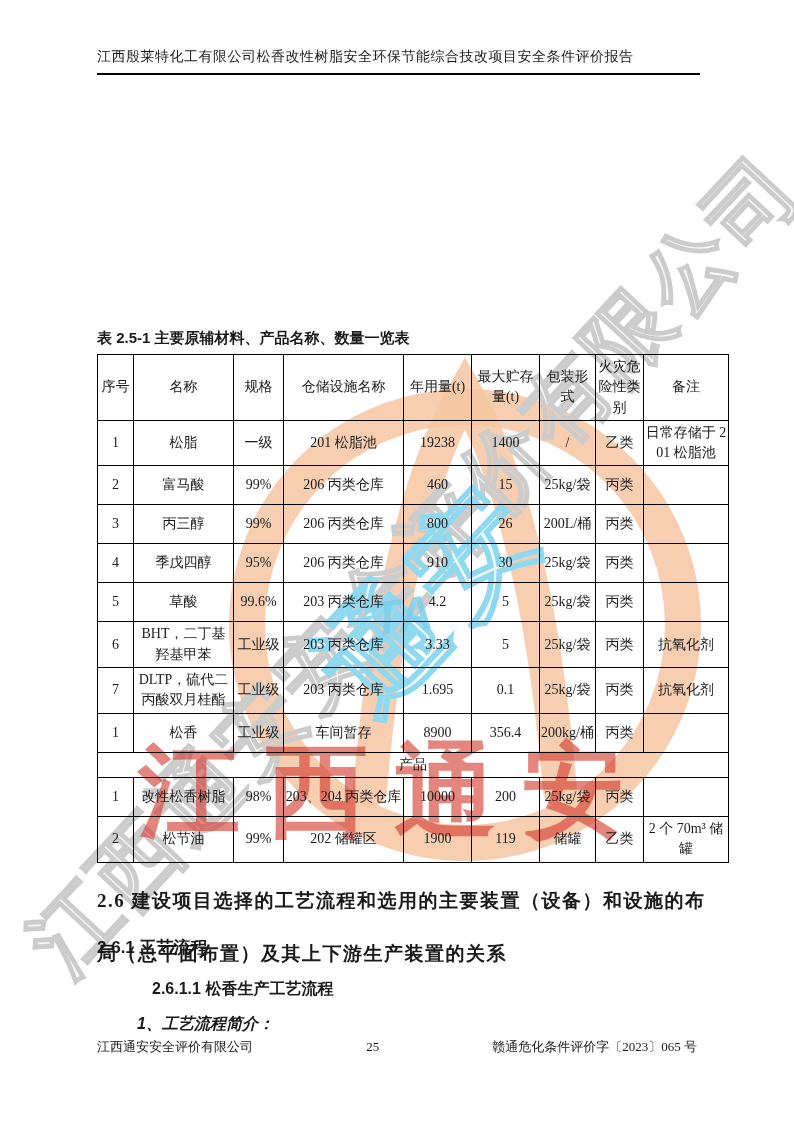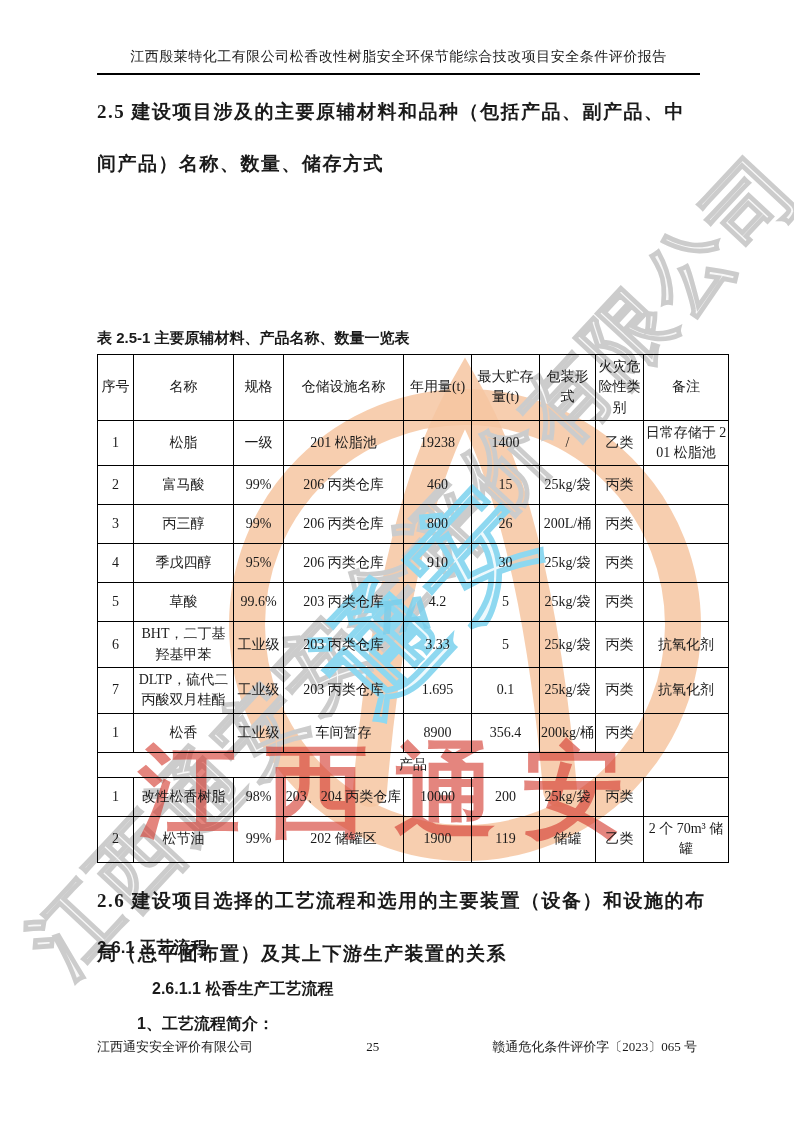--- a/index.html
+++ b/index.html
@@ -29,21 +29,21 @@
   }
   .wm-red{
     position:absolute;left:138px;top:738px;
     font-family:Liberation Serif, serif;font-weight:bold;
     font-size:102px;line-height:1.05;letter-spacing:26px;white-space:nowrap;
     color:#d43b30;opacity:.62;
   }
   
   .content{position:absolute;inset:0;z-index:1;}
   .doc-header{
-    position:absolute;top:48px;left:97px;width:603px;text-align:center;
+    position:absolute;top:48px;left:97px;width:603px;
     font-size:14px;letter-spacing:.5px;border-bottom:2px solid #000;padding-bottom:7px;
   }
   .h25{
     position:absolute;top:86px;left:97px;width:608px;
     font-weight:bold;font-size:19px;line-height:52px;letter-spacing:1.5px;
   }
   .h251{
     position:absolute;top:176px;left:97px;
     font-family:"Liberation Sans","DejaVu Sans",sans-serif;font-weight:bold;font-size:17px;
   }
@@ -73,21 +73,21 @@
   .h261{
     position:absolute;top:936px;left:97px;
     font-family:"Liberation Sans","DejaVu Sans",sans-serif;font-weight:bold;font-size:17px;
   }
   .h2611{
     position:absolute;top:979px;left:152px;
     font-family:"Liberation Sans","DejaVu Sans",sans-serif;font-weight:bold;font-size:16px;
   }
   .item1{
     position:absolute;top:1014px;left:137px;
-    font-family:"Liberation Sans","DejaVu Sans",sans-serif;font-weight:bold;font-size:16px;
+    font-family:"Liberation Sans","DejaVu Sans",sans-serif;font-weight:bold;font-size:16px;font-style:italic;
   }
   .footer{
     position:absolute;top:1038px;left:97px;width:600px;
     display:flex;justify-content:space-between;align-items:baseline;font-size:13px;
   }
 </style>
 </head>
 <body>
 
 <div class="page">
@@ -100,21 +100,20 @@
     <div class="wm-diagonal">江西通安安全评价有限公司</div>
     <div class="wm-blue">通安</div>
     <div class="wm-ta">TA</div>
     <div class="wm-red">江西通安</div>
   </div>
 
   <div class="content">
 
     <div class="doc-header">江西殷莱特化工有限公司松香改性树脂安全环保节能综合技改项目安全条件评价报告</div>
 
-    <div class="h25">2.5 建设项目涉及的主要原辅材料和品种（包括产品、副产品、中间产品）名称、数量、储存方式</div>
 
 
 
     <div class="tbl-caption">表 2.5-1 主要原辅材料、产品名称、数量一览表</div>
 
     <table class="materials">
       <colgroup>
         <col style="width:36px">
           <col style="width:100px">
           <col style="width:50px">

